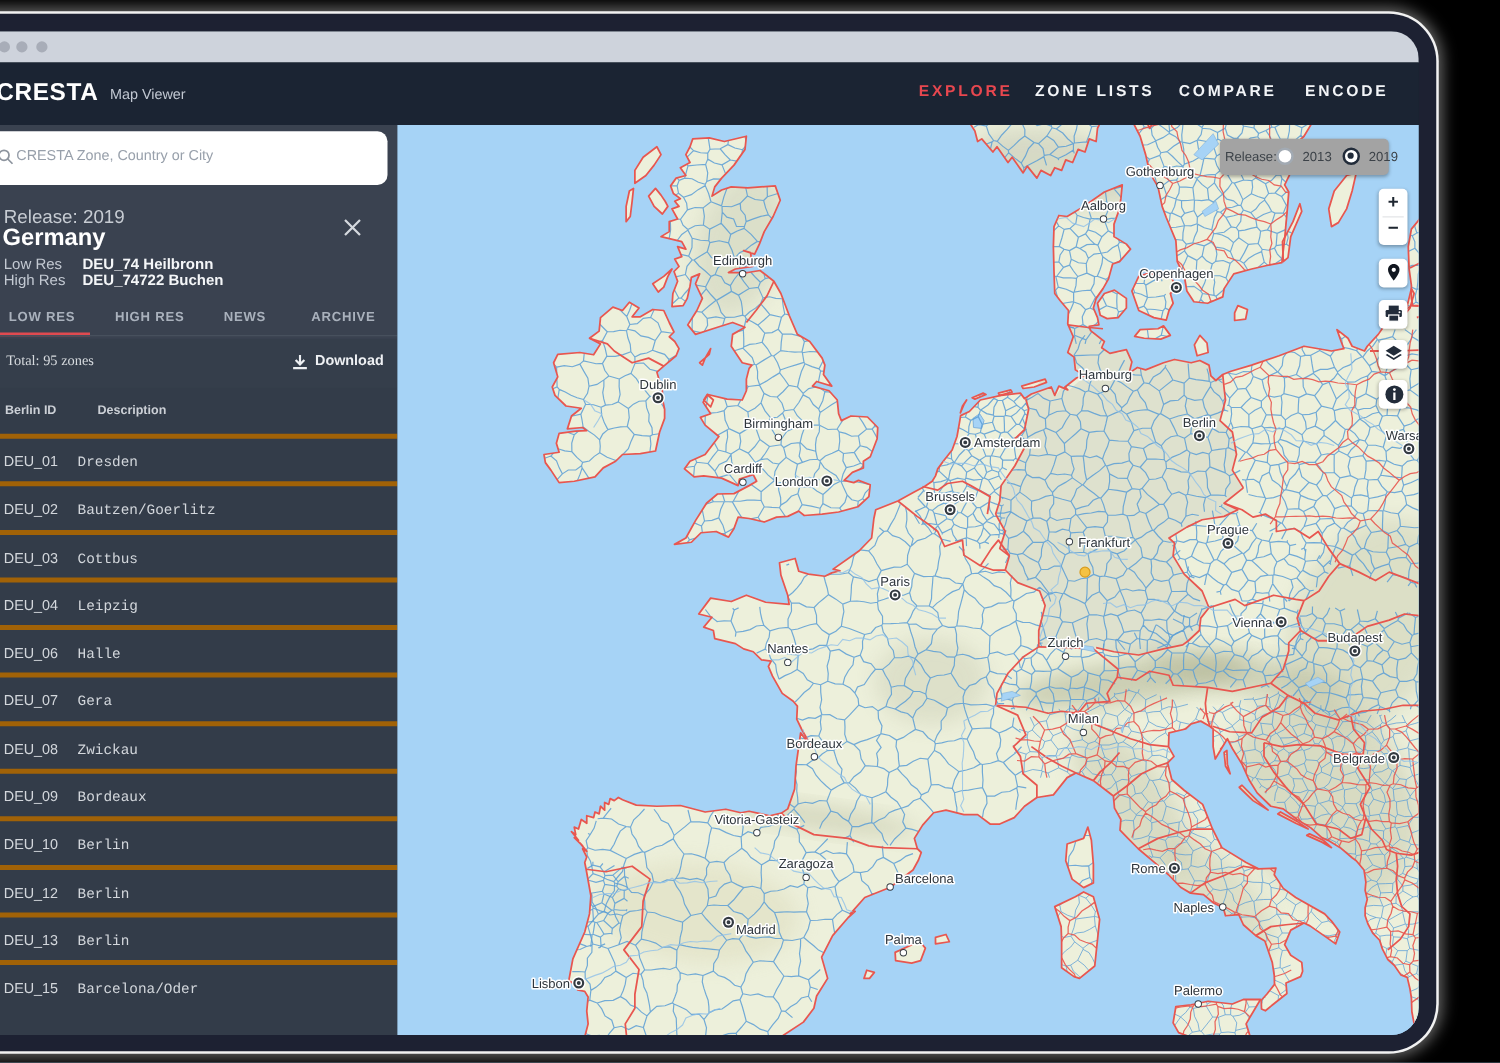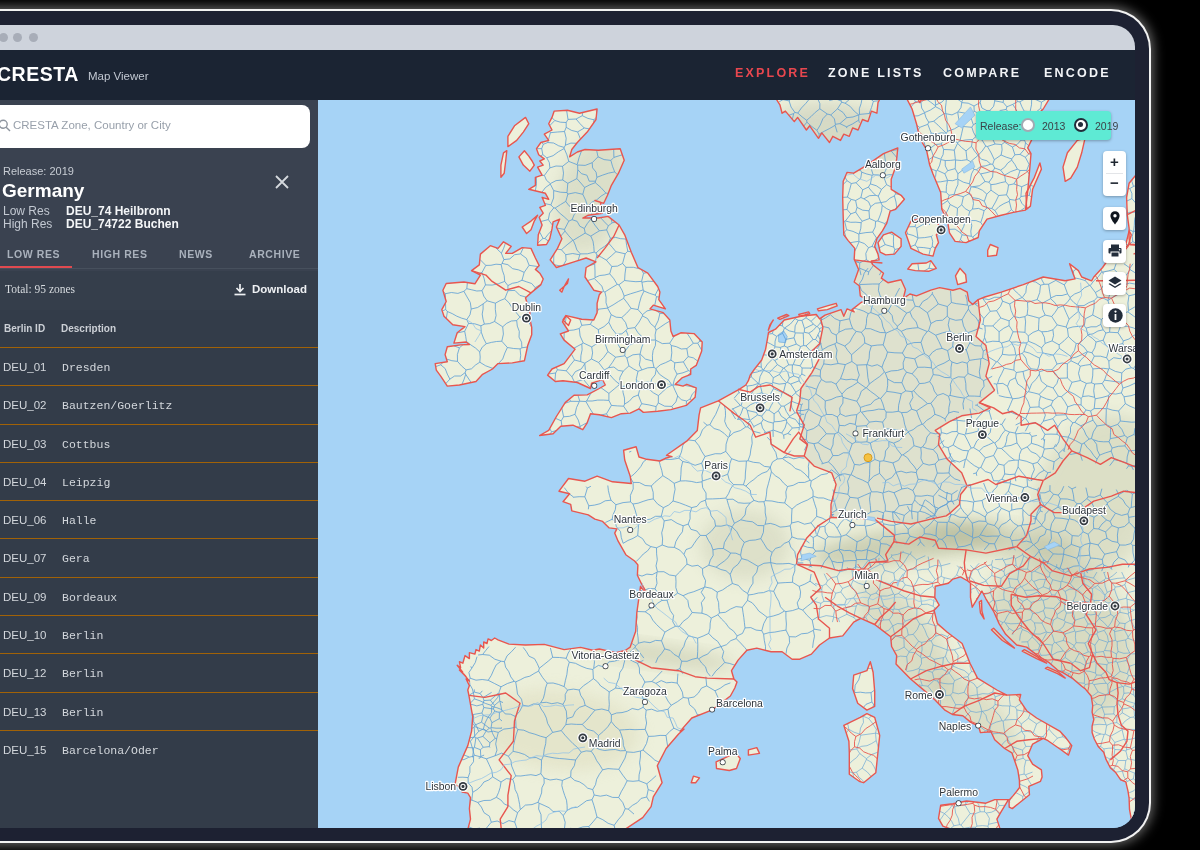--- a/index.html
+++ b/index.html
@@ -12,41 +12,41 @@
 .dot { position:absolute; top:8.5px; width:9px; height:9px; border-radius:50%; background:#a8adb8; }
 .appbar { position:absolute; left:0; top:25px; width:100%; height:50px; background:#1b2433; color:#fff; }
 .logo { position:absolute; left:-3px; top:13px; font-size:19.5px; font-weight:bold; letter-spacing:0.5px; color:#fff; }
 .mapviewer { position:absolute; left:88px; top:20px; font-size:11.5px; color:#c2c8d2; }
 .nav { position:absolute; top:16px; font-size:12.5px; font-weight:bold; letter-spacing:2.2px; color:#f2f4f7; }
 .main { position:absolute; left:0; top:75px; width:100%; height:728.5px; }
 .sidebar { position:absolute; left:0; top:0; width:318px; height:100%; background:#3a4250; overflow:hidden; }
 .search { position:absolute; left:-22px; top:5.5px; width:332px; height:42.5px; background:#fff; border-radius:8px; }
 .search .ph { position:absolute; left:35px; top:14px; font-size:11.5px; color:#98a0ab; }
 .search svg { position:absolute; left:20px; top:14px; }
-.sb-release { position:absolute; left:3px; top:65px; font-size:11px; color:#c7ccd3; }
+.sb-release { position:absolute; left:3px; top:65px; font-size:15px; color:#c7ccd3; }
 .sb-country { position:absolute; left:2px; top:80px; font-size:19px; font-weight:bold; color:#fff; }
 .sb-close { position:absolute; left:274px; top:74px; width:16px; height:16px; }
 .kv { position:absolute; left:3px; font-size:12px; color:#c3c9d2; }
 .kv b { position:absolute; left:63px; color:#f4f6f8; font-weight:bold; font-size:12px; white-space:nowrap; }
 .tabs { position:absolute; left:0; top:148px; width:100%; font-size:10.5px; font-weight:bold; letter-spacing:.6px; color:#a9b1bc; }
 .tabs span { position:absolute; top:0; }
 .tabline { position:absolute; left:0; top:168.5px; width:100%; height:1px; background:#47505d; }
 .tabred { position:absolute; left:0; top:166.5px; width:72px; height:3px; background:#e04a50; }
 .total { position:absolute; left:0; top:171.5px; width:100%; height:39px; background:#353e4b; }
 .total .t1 { position:absolute; left:5px; top:12px; font-size:11.5px; color:#d6dade;font-family:Liberation Serif, serif; }
 .total .dl { position:absolute; left:252px; top:12px; font-size:11.5px; font-weight:bold; color:#eef0f3; }
 .total svg { position:absolute; left:233px; top:12px; }
 .thead { position:absolute; left:0; top:210.5px; width:100%; height:37px; background:#333c49; }
 .thead span { position:absolute; top:13px; font-size:10px; font-weight:bold; color:#ccd0d6; }
 .tbody { position:absolute; left:0; top:247.5px; width:100%; height:481px; background:#333c49; }
-.row { position:relative; width:100%; height:38.3px; border-top:1px solid #a16207; font-size:11.5px; color:#d3d7dc; }
+.row { position:relative; width:100%; height:38.3px; border-top:4px solid #a16207; font-size:11.5px; color:#d3d7dc; }
 .row .rid { position:absolute; left:3px; top:13px; }
 .row .rdesc { position:absolute; left:62px; top:13px;font-family:Liberation Mono, monospace; }
 .mapwrap { position:absolute; left:318px; top:0; width:817px; height:100%; background:#a6d3f6; }
-.relbox { position:absolute; left:658px; top:11px; width:135px; height:29px; background:#5eead4; border-radius:4px;
+.relbox { position:absolute; left:658px; top:11px; width:135px; height:29px; background:#a3a3a3; border-radius:4px;
   box-shadow:0 1px 3px rgba(0,0,0,.3); font-size:10.5px; color:#3c4248; }
 .relbox .rl { position:absolute; left:4px; top:9.5px; }
 .radio { position:absolute; top:7.5px; width:14px; height:14px; border-radius:50%; border:2px solid #a2aab3; background:#fff; }
 .radio.sel { border:2.5px solid #222c3a; }
 .radio.sel::after { content:""; position:absolute; left:2px; top:2px; width:5px; height:5px; border-radius:50%; background:#222c3a; }
 .rlab { position:absolute; top:9px; }
 .zoombox { position:absolute; left:785px; top:51px; width:23px; height:45px; background:#fff; border-radius:4px;
   box-shadow:0 1px 3px rgba(0,0,0,.3); }
 .zoombox .zp, .zoombox .zm { position:absolute; left:0; width:100%; text-align:center; font-weight:bold; font-size:15px; color:#1e2630; }
 .zoombox .zp { top:2px; } .zoombox .zm { top:23px; }
@@ -98,21 +98,21 @@
       <div class="total">
         <span class="t1">Total: 95 zones</span>
         <svg width="14" height="14" viewBox="0 0 14 14">
             <path d="M7 1 V8 M3.5 5 L7 8.5 L10.5 5" stroke="#eef0f3" stroke-width="1.7" fill="none"></path>
             <path d="M1.5 11.5 H12.5" stroke="#eef0f3" stroke-width="1.7"></path>
           </svg>
         <span class="dl">Download</span>
       </div>
       <div class="thead">
           <span style="left:4px">Berlin ID</span>
-          <span style="left:61px">Description</span>
+          <span style="left:78px">Description</span>
         </div>
       <div class="tbody">
           <div class="row">
             <span class="rid">DEU_01</span>
             <span class="rdesc">Dresden</span>
           </div>
           <div class="row">
             <span class="rid">DEU_02</span>
             <span class="rdesc">Bautzen/Goerlitz</span>
           </div>
@@ -124,20 +124,24 @@
             <span class="rid">DEU_04</span>
             <span class="rdesc">Leipzig</span>
           </div>
           <div class="row">
             <span class="rid">DEU_06</span>
             <span class="rdesc">Halle</span>
           </div>
           <div class="row">
             <span class="rid">DEU_07</span>
             <span class="rdesc">Gera</span>
+          </div>
+          <div class="row">
+            <span class="rid">DEU_08</span>
+            <span class="rdesc">Zwickau</span>
           </div>
           <div class="row">
             <span class="rid">DEU_09</span>
             <span class="rdesc">Bordeaux</span>
           </div>
           <div class="row">
             <span class="rid">DEU_10</span>
             <span class="rdesc">Berlin</span>
           </div>
           <div class="row">

